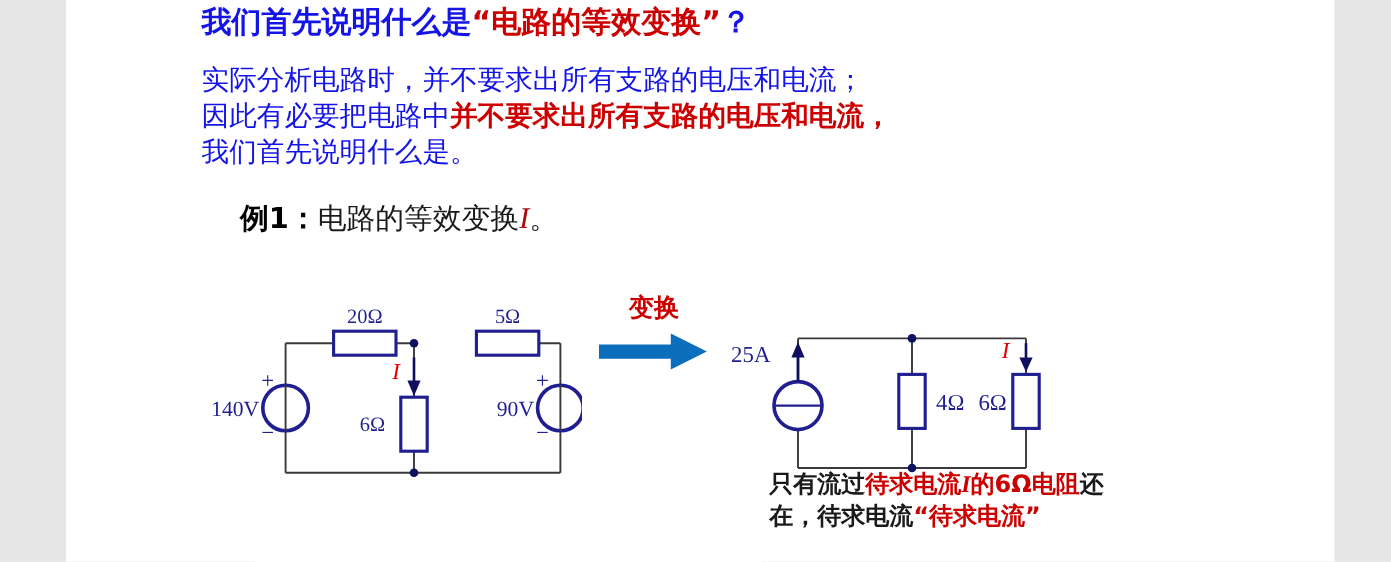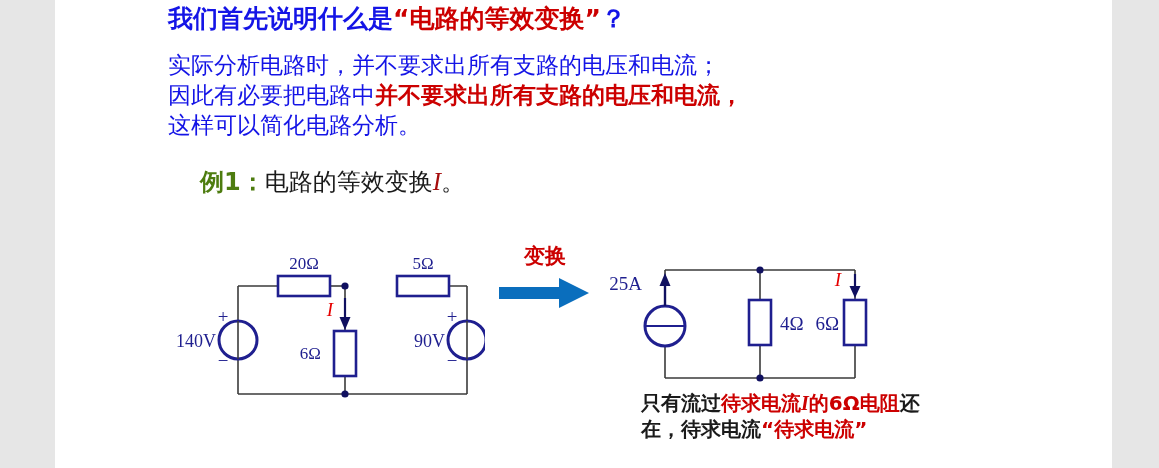--- a/index.html
+++ b/index.html
@@ -51,50 +51,50 @@
     width: 800px;
     font-size: 23px;
     line-height: 30px;
     color: #1414e6;
     font-family: "DejaVu Sans", "Liberation Sans", sans-serif;
   }
   .body-par .em {
     color: #cc0000;
     font-weight: bold;
   }
-  .body-par .ln { display: block; white-space: nowrap; font-family: Liberation Mono, monospace; }
+  .body-par .ln { display: block; white-space: nowrap; }
 
   
   .example-line {
     position: absolute;
     left: 145px;
     top: 166px;
     white-space: nowrap;
     font-size: 24px;
     line-height: 32px;
     color: #1a1a1a;
     font-family: "DejaVu Sans", "Liberation Sans", sans-serif;
   }
   .example-line .ex-tag {
-    color: #4d7c0f;
+    color: #000000;
     font-weight: bold;
   }
   .example-line .cur {
     color: #a60d0d;
     font-style: italic;
     font-family: "Liberation Serif", "DejaVu Serif", serif;
     font-size: 25px;
   }
 
   
   .circuit {
     position: absolute;
   }
   #left-circuit  { left: 120px; top: 254px; width: 310px; height: 150px; }
-  #right-circuit { left: 555px; top: 248px; width: 300px; height: 150px; }
+  #right-circuit { left: 555px; top: 260px; width: 300px; height: 150px; }
 
   .circuit svg { display: block; }
 
   
   #transform-block {
     position: absolute;
     left: 440px;
     top: 244px;
     width: 100px;
     height: 100px;
@@ -146,21 +146,21 @@
 <div id="slide">
   <div class="slide-page">
 
     <div class="title-line">
       <span class="t-blue">我们首先说明什么是</span><span class="t-red">“电路的等效变换”</span><span class="t-blue">？</span>
     </div>
 
     <div class="body-par">
       <span class="ln">实际分析电路时，并不要求出所有支路的电压和电流；</span>
       <span class="ln"><span>因此有必要把电路中</span><span class="em">并不要求出所有支路的电压和电流，</span></span>
-      <span class="ln">这样可以简化电路分析。</span>
+      <span class="ln">我们首先说明什么是。</span>
     </div>
 
     <div class="example-line">
       <span class="ex-tag">例1：</span><span>电路的等效变换</span><span class="cur">I</span><span>。</span>
     </div>
 
     <div class="circuit" id="left-circuit">
       <svg width="310" height="150" viewBox="0 0 310 150" xmlns="http://www.w3.org/2000/svg">
 
         <g stroke="#3a3a3a" stroke-width="1.6" fill="none">

